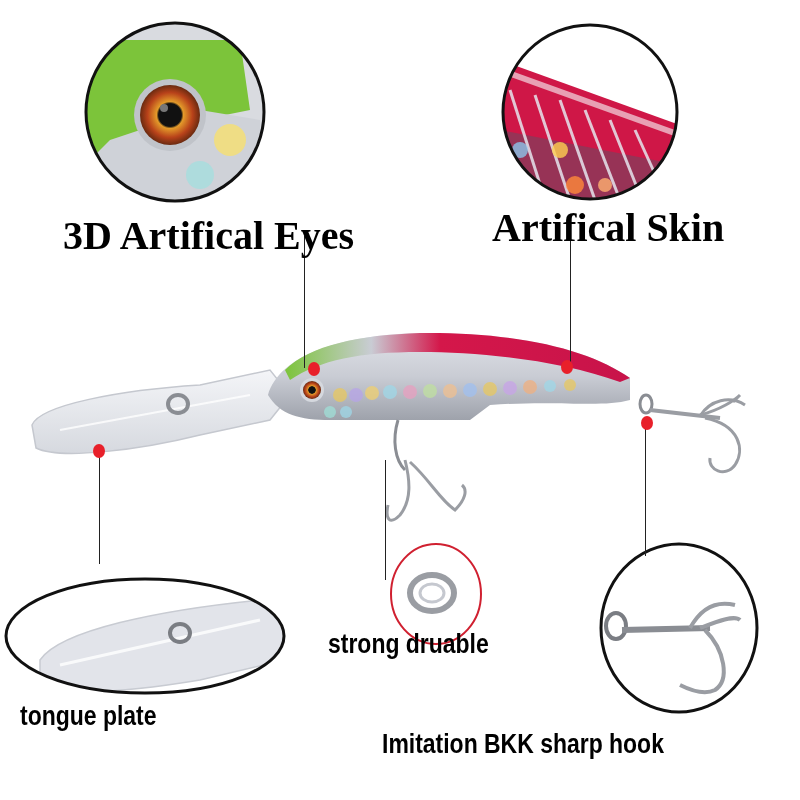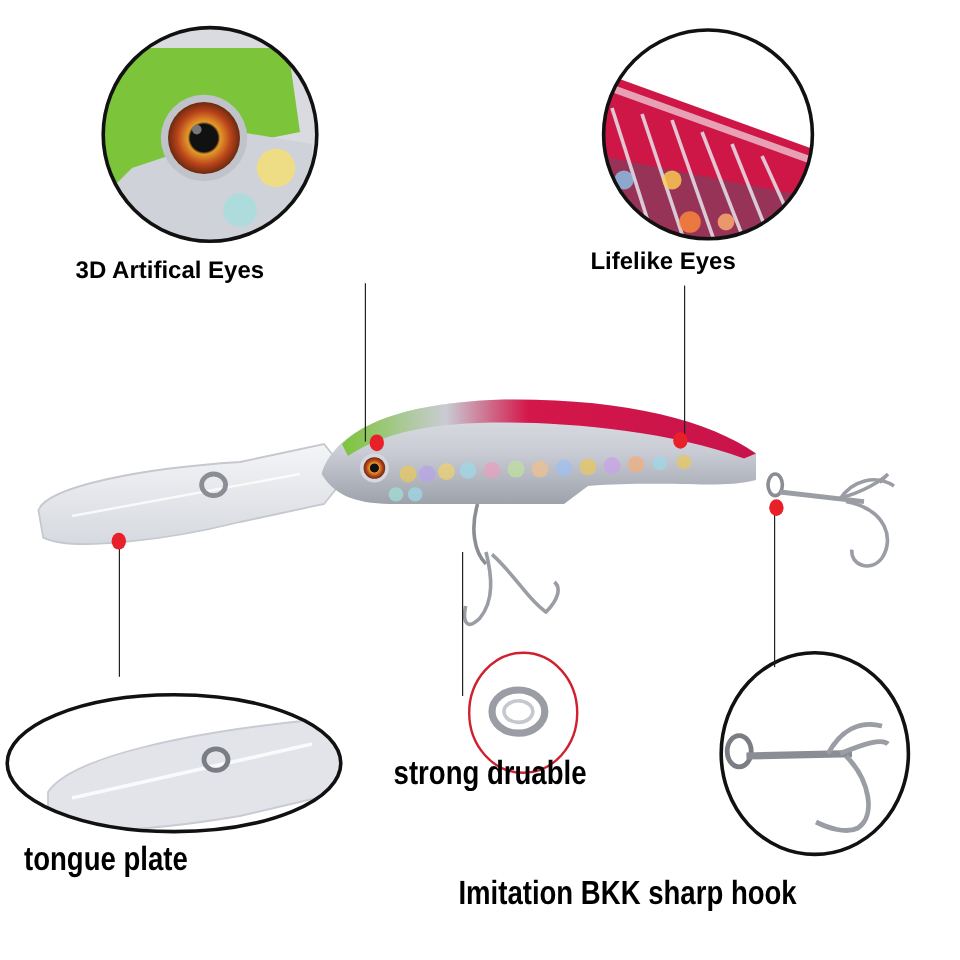--- a/index.html
+++ b/index.html
@@ -1,18 +1,18 @@
 <!DOCTYPE html>
 <html><head>
 <meta charset="utf-8">
 <style>
   html,body{margin:0;padding:0;background:#fff;}
   body{width:800px;height:800px;position:relative;overflow:hidden;font-family:"Liberation Serif","DejaVu Serif",serif;}
   .label{position:absolute;font-weight:bold;color:#000;white-space:nowrap;line-height:1;}
-  .label.serif{font-family:Liberation Sans, sans-serif;font-size:20px;}
+  .label.serif{font-family:Liberation Serif, serif;font-size:40px;}
   .label.cond{font-family:"Liberation Sans Narrow","Liberation Sans","DejaVu Sans",sans-serif;font-size:28px;transform:scaleX(0.82);transform-origin:left center;}
   .leader{position:absolute;background:#222;width:1px;}
   .dot{position:absolute;width:12px;height:14px;border-radius:50%;background:#e8202a;}
   svg{position:absolute;left:0;top:0;}
 </style>
 </head>
 <body>
 
 <svg width="800" height="800" viewBox="0 0 800 800">
   <defs>
@@ -165,16 +165,16 @@
 <div class="leader" style="left:99px;top:452px;height:112px;"></div>
 <div class="leader" style="left:385px;top:460px;height:120px;"></div>
 <div class="leader" style="left:645px;top:424px;height:132px;"></div>
 
 <div class="dot" style="left:308px;top:362px;"></div>
 <div class="dot" style="left:561px;top:360px;"></div>
 <div class="dot" style="left:93px;top:444px;"></div>
 <div class="dot" style="left:641px;top:416px;"></div>
 
 <div class="label serif" style="left:63px;top:216px;">3D Artifical Eyes</div>
-<div class="label serif" style="left:492px;top:208px;">Lifelike Eyes</div>
+<div class="label serif" style="left:492px;top:208px;">Artifical Skin</div>
 <div class="label cond" style="left:20px;top:702px;">tongue plate</div>
 <div class="label cond" style="left:328px;top:630px;">strong druable</div>
 <div class="label cond" style="left:382px;top:730px;">Imitation BKK sharp hook</div>
 
 </body></html>

